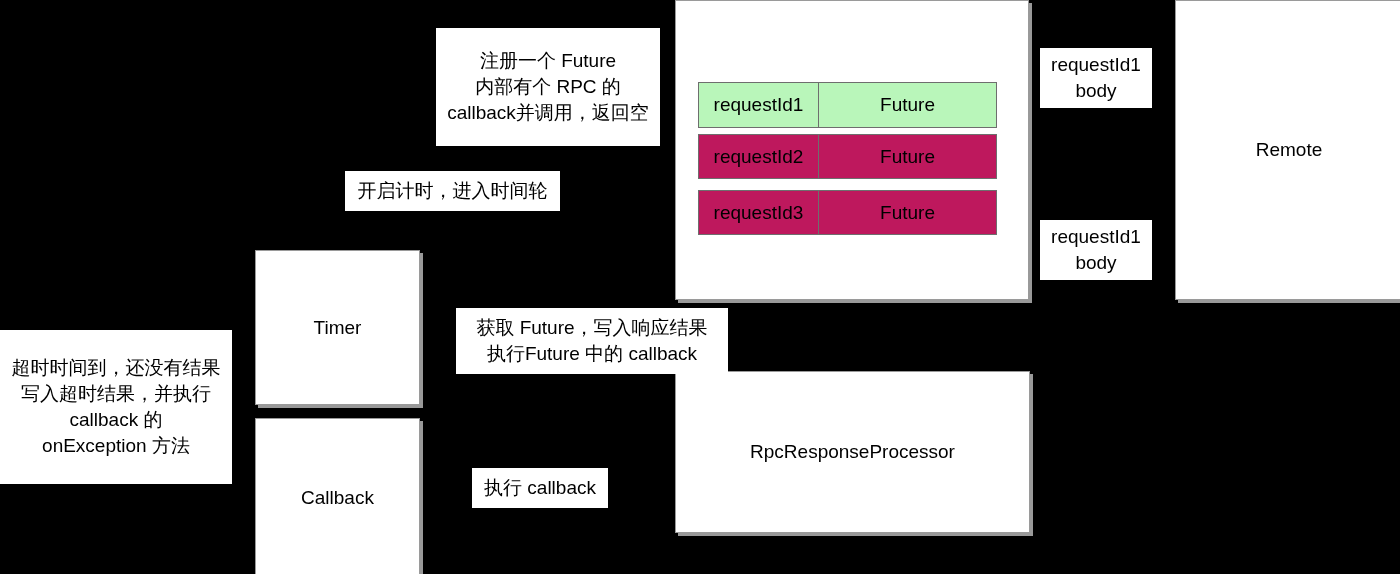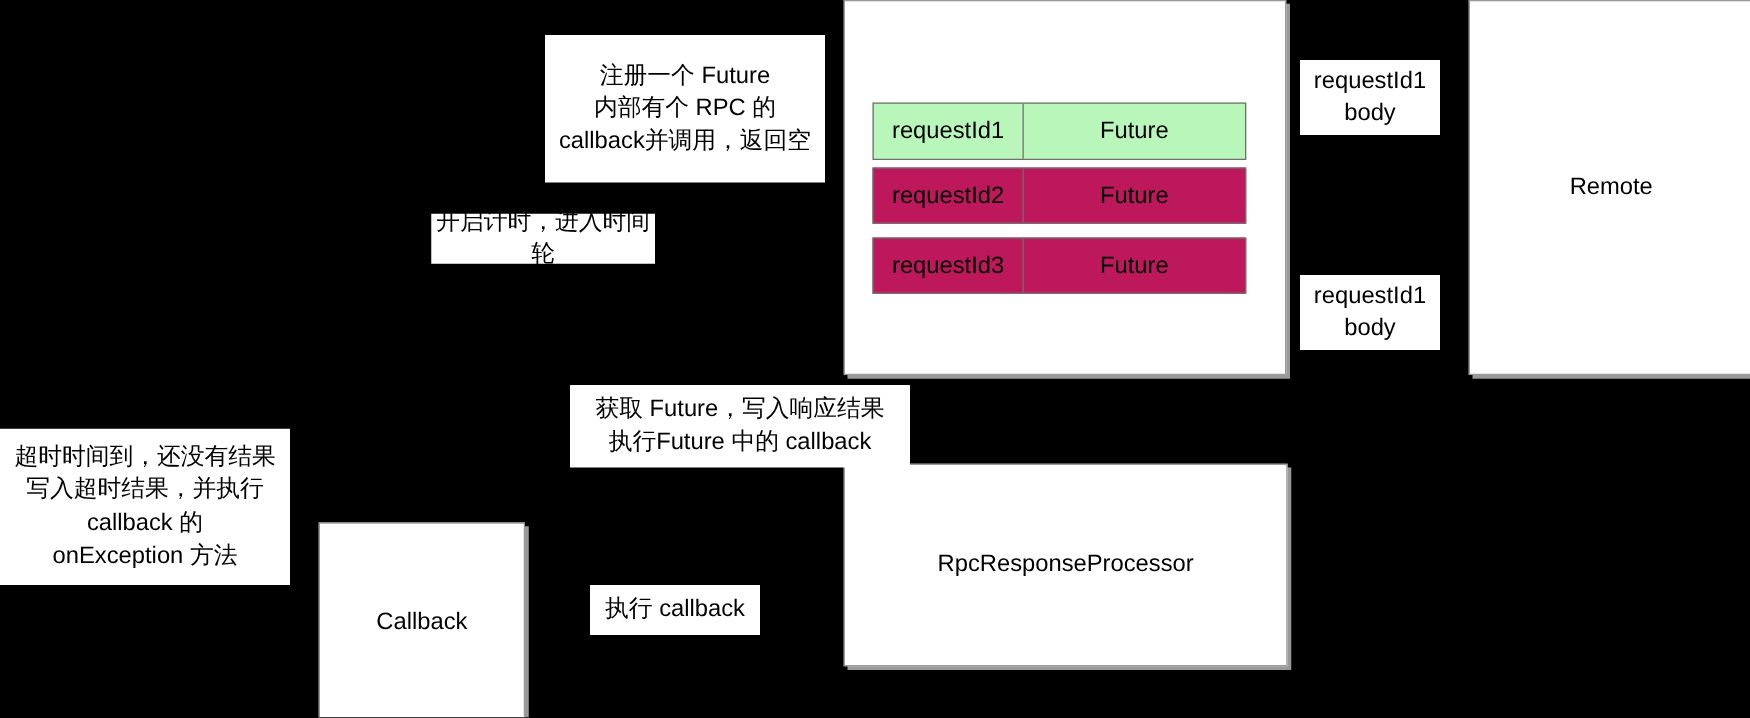--- a/index.html
+++ b/index.html
@@ -179,36 +179,39 @@
     <div class="kv-row" style="left:22px; top:189px; width:299px; height:45px;">
       <div class="kv-key">requestId3</div>
       <div class="kv-val">Future</div>
     </div>
   </div>
 
   <div class="node" style="left:1175px; top:0px; width:228px; height:300px;">
     <span class="node-label">Remote</span>
   </div>
 
+  <div class="node" style="left:255px; top:250px; width:165px; height:155px;">
+    <span class="node-label">Timer</span>
+  </div>
 
   <div class="node" style="left:255px; top:418px; width:165px; height:160px;">
     <span class="node-label">Callback</span>
   </div>
 
   <div class="node" style="left:675px; top:371px; width:355px; height:162px;">
     <span class="node-label">RpcResponseProcessor</span>
   </div>
 
   <div class="edge-label" style="left:436px; top:28px; width:224px; height:118px;">注册一个 Future
 内部有个 RPC 的
 callback并调用，返回空</div>
 
-  <div class="edge-label" style="left:345px; top:171px; width:179px; height:40px;">开启计时，进入时间轮</div>
-
-  <div class="edge-label" style="left:0px; top:343px; width:232px; height:125px;">超时时间到，还没有结果
+  <div class="edge-label" style="left:345px; top:171px; width:215px; height:40px;">开启计时，进入时间轮</div>
+
+  <div class="edge-label" style="left:0px; top:330px; width:232px; height:154px;">超时时间到，还没有结果
 写入超时结果，并执行
 callback 的
 onException 方法</div>
 
   <div class="edge-label" style="left:456px; top:308px; width:272px; height:66px;">获取 Future，写入响应结果
 执行Future 中的 callback</div>
 
   <div class="edge-label" style="left:472px; top:468px; width:136px; height:40px;">执行 callback</div>
 
   <div class="edge-label" style="left:1040px; top:48px; width:112px; height:60px;">requestId1

